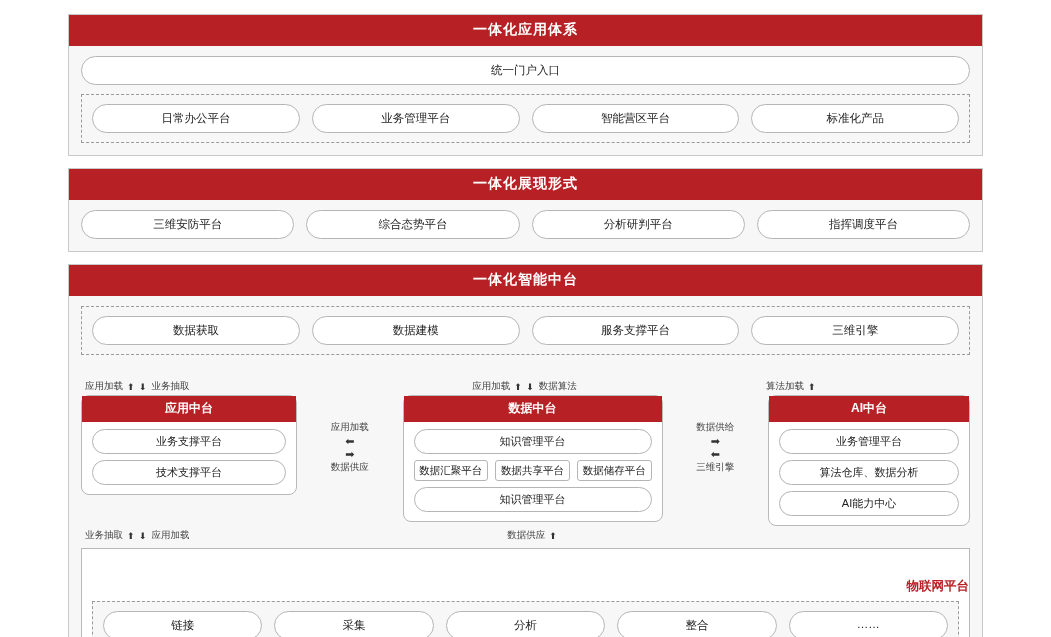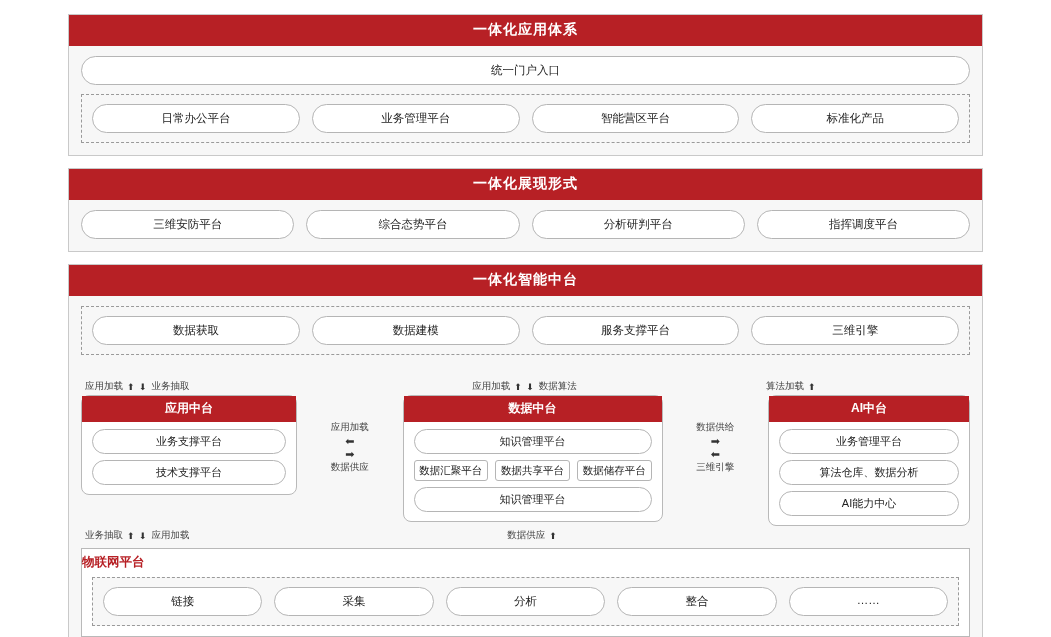--- a/index.html
+++ b/index.html
@@ -153,22 +153,23 @@
 
   .iot {
     border: 1px solid #b9b9b9;
     background: #ffffff;
     margin-top: 4px;
   }
   .iot .hdr {
     color: #b72025;
     font-size: 12.5px;
     font-weight: bold;
-    text-align: left;
+    text-align: right;
     padding: 5px 0 2px 0;
+    margin-top: 24px;
   }
   .iot .body {
     padding: 4px 10px 10px 10px;
   }
 </style>
 </head>
 <body>
 
 <div id="page">
 

